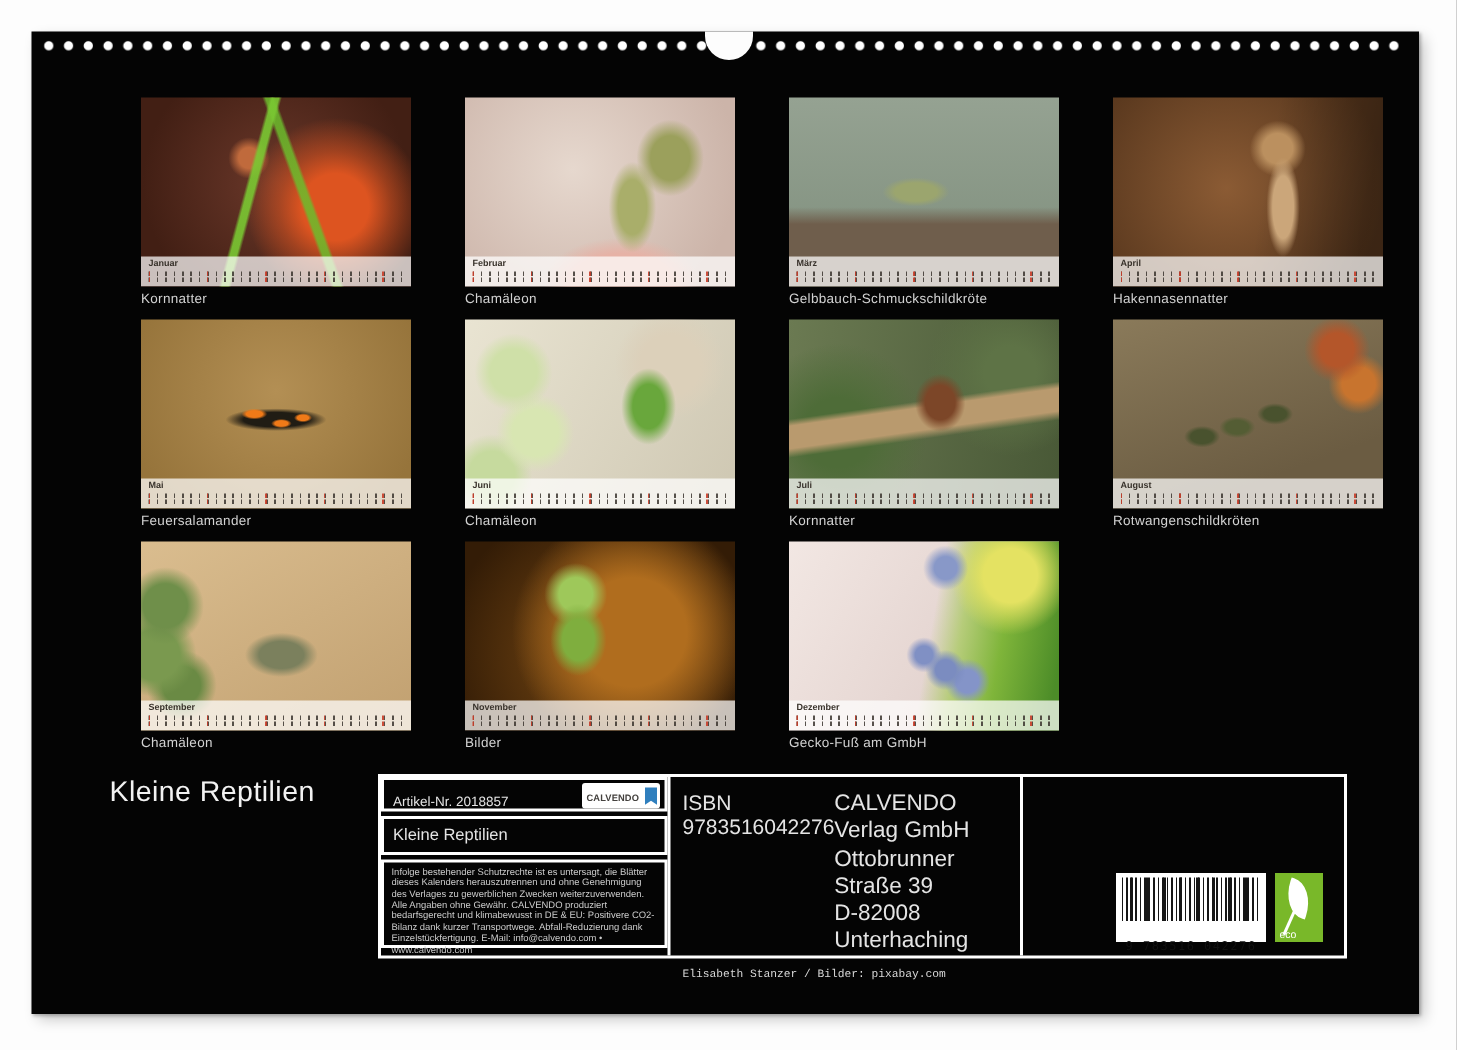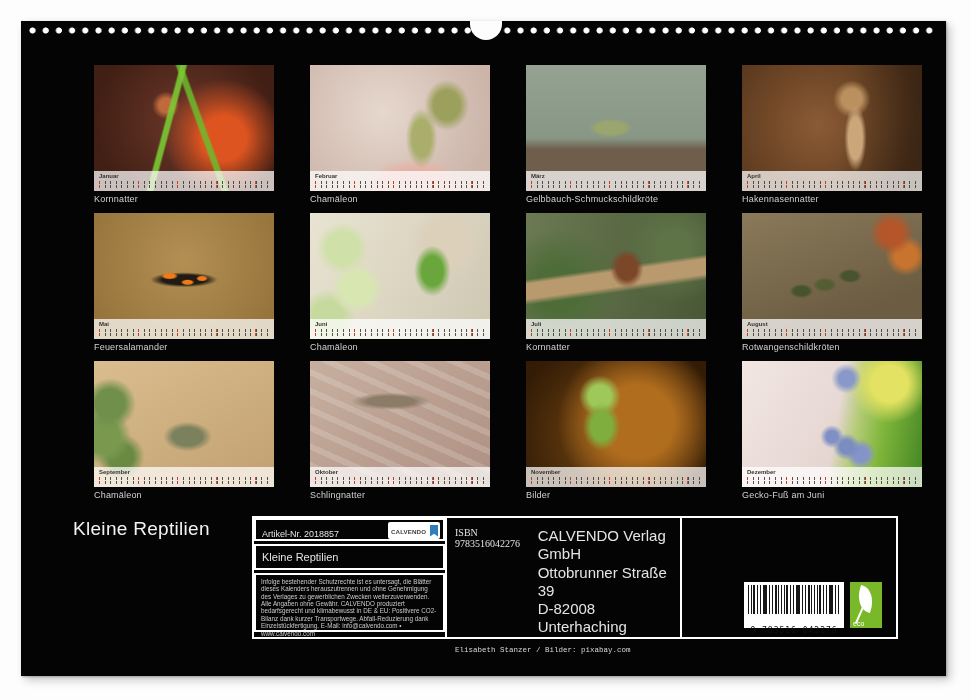--- a/index.html
+++ b/index.html
@@ -124,21 +124,21 @@
     border:2px solid #ffffff; display:flex; color:#e4e4e4;
   }
   .col1 { width:191px; display:flex; flex-direction:column; gap:3px; }
   .cell { border:2px solid #ffffff; }
   .cell-art { height:23px; display:flex; align-items:flex-end; justify-content:space-between; padding:0 3px 0 6px; font-size:9px; }
   .cell-title { height:26px; display:flex; align-items:center; padding:0 6px; font-size:11px; }
   .cell-legal { height:59px; padding:3px 5px; font-size:6.3px; line-height:1.17; color:#cccccc; }
 
   .col2 { flex:1; border-left:2px solid #ffffff; border-right:2px solid #ffffff; padding:9px 8px 0 8px; }
   .col2-top { display:flex; }
-  .isbn { font-size:10px; width:108px;font-family:Liberation Serif, serif; }
+  .isbn { font-size:14px; width:108px; }
   .publisher { font-size:15px; line-height:1.22; }
   .credit { margin-top:9px; font-size:7.5px; color:#d8d8d8;font-family:Liberation Mono, monospace; }
 
   .col3 { width:214px; position:relative; }
   .barcode { position:absolute; left:62px; top:64px; width:100px; height:46px; background:#ffffff; padding:3px 4px 0; }
   .bars { height:29px;
     background-image:
       repeating-linear-gradient(90deg,#161616 0 1px,transparent 1px 3px),
       repeating-linear-gradient(90deg,transparent 0 5px,#161616 5px 7px,transparent 7px 11px);
   }
@@ -257,51 +257,41 @@
         <div class="photo ph9">
           <div class="calstrip">
             <span class="cal-month">September</span>
             <div class="cal-days"></div>
             <div class="cal-days"></div>
           </div>
         </div>
         <figcaption class="caption">Chamäleon</figcaption>
       </figure>
 
-      <figure class="thumb">
-        <div class="photo ph10">
-          <div class="calstrip">
-            <span class="cal-month">Oktober</span>
-            <div class="cal-days"></div>
-            <div class="cal-days"></div>
-          </div>
-        </div>
-        <figcaption class="caption">Schlingnatter</figcaption>
-      </figure>
 
       <figure class="thumb">
         <div class="photo ph11">
           <div class="calstrip">
             <span class="cal-month">November</span>
             <div class="cal-days"></div>
             <div class="cal-days"></div>
           </div>
         </div>
         <figcaption class="caption">Bilder</figcaption>
       </figure>
 
       <figure class="thumb">
         <div class="photo ph12">
           <div class="calstrip">
             <span class="cal-month">Dezember</span>
             <div class="cal-days"></div>
             <div class="cal-days"></div>
           </div>
         </div>
-        <figcaption class="caption">Gecko-Fuß am Juni</figcaption>
+        <figcaption class="caption">Gecko-Fuß am GmbH</figcaption>
       </figure>
 
     </div>
 
     <div class="big-title">Kleine Reptilien</div>
 
     <div class="infobox">
       <div class="col1">
         <div class="cell cell-art">
           <span>Artikel-Nr. 2018857</span>

